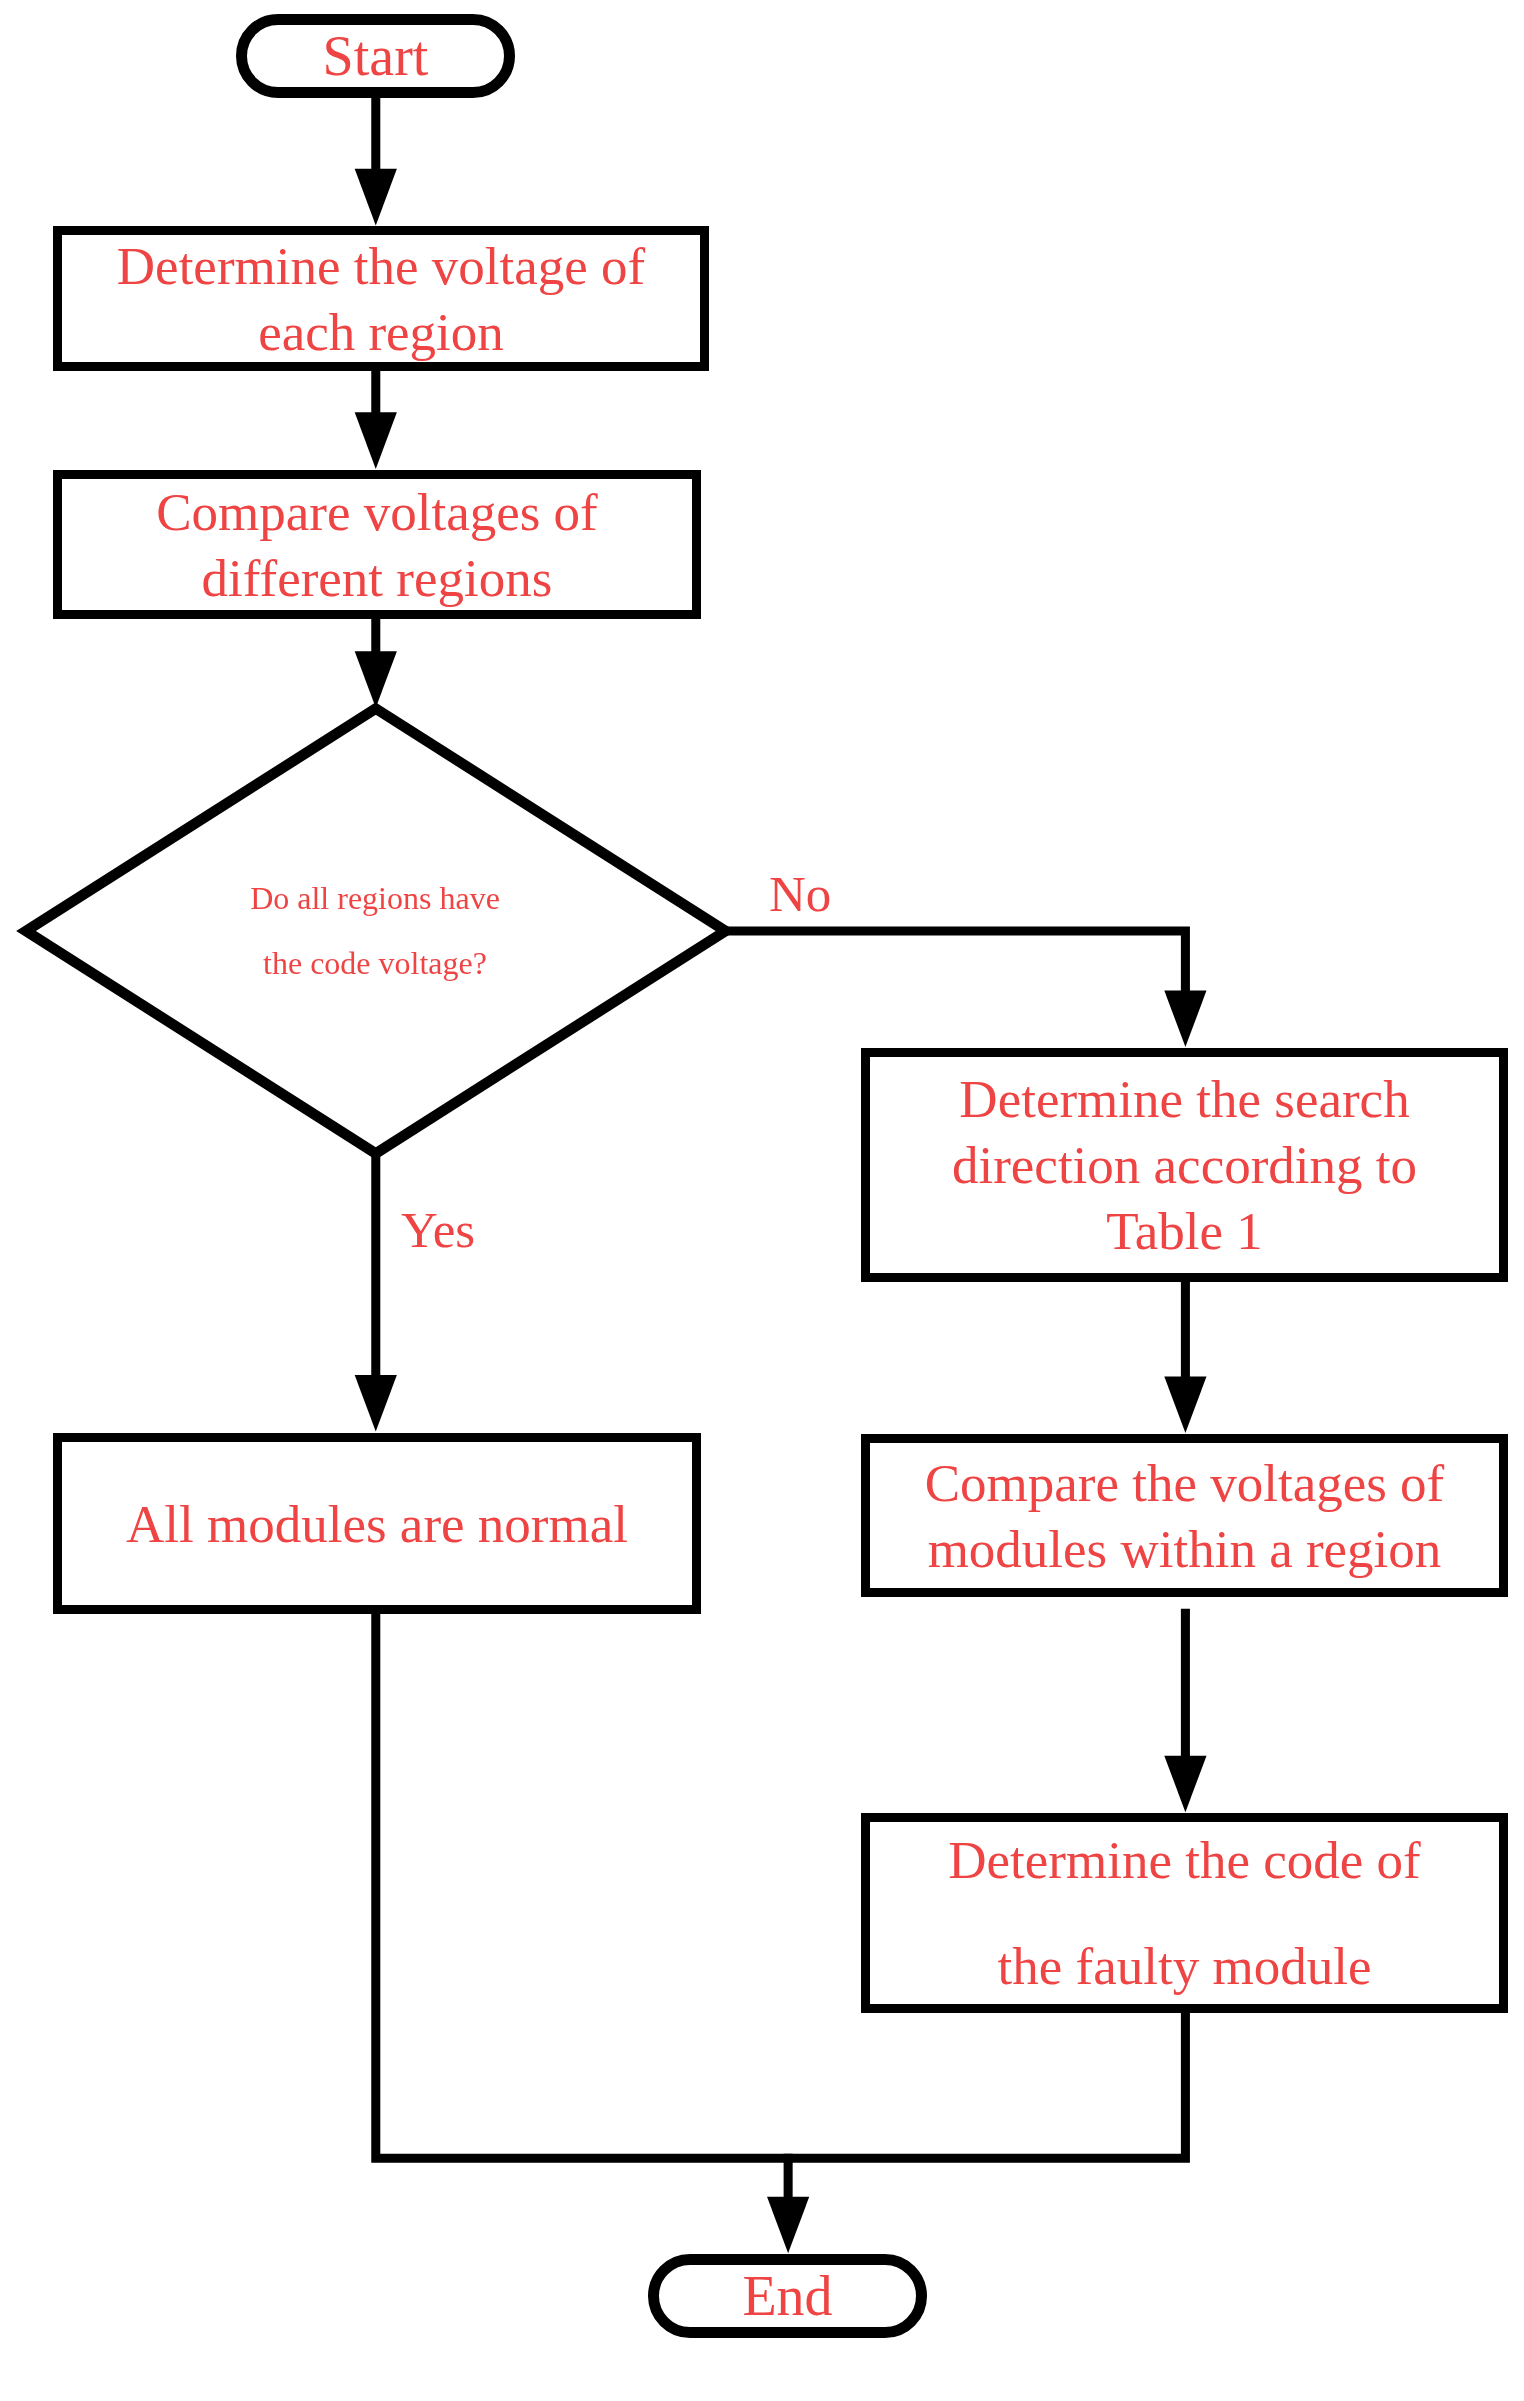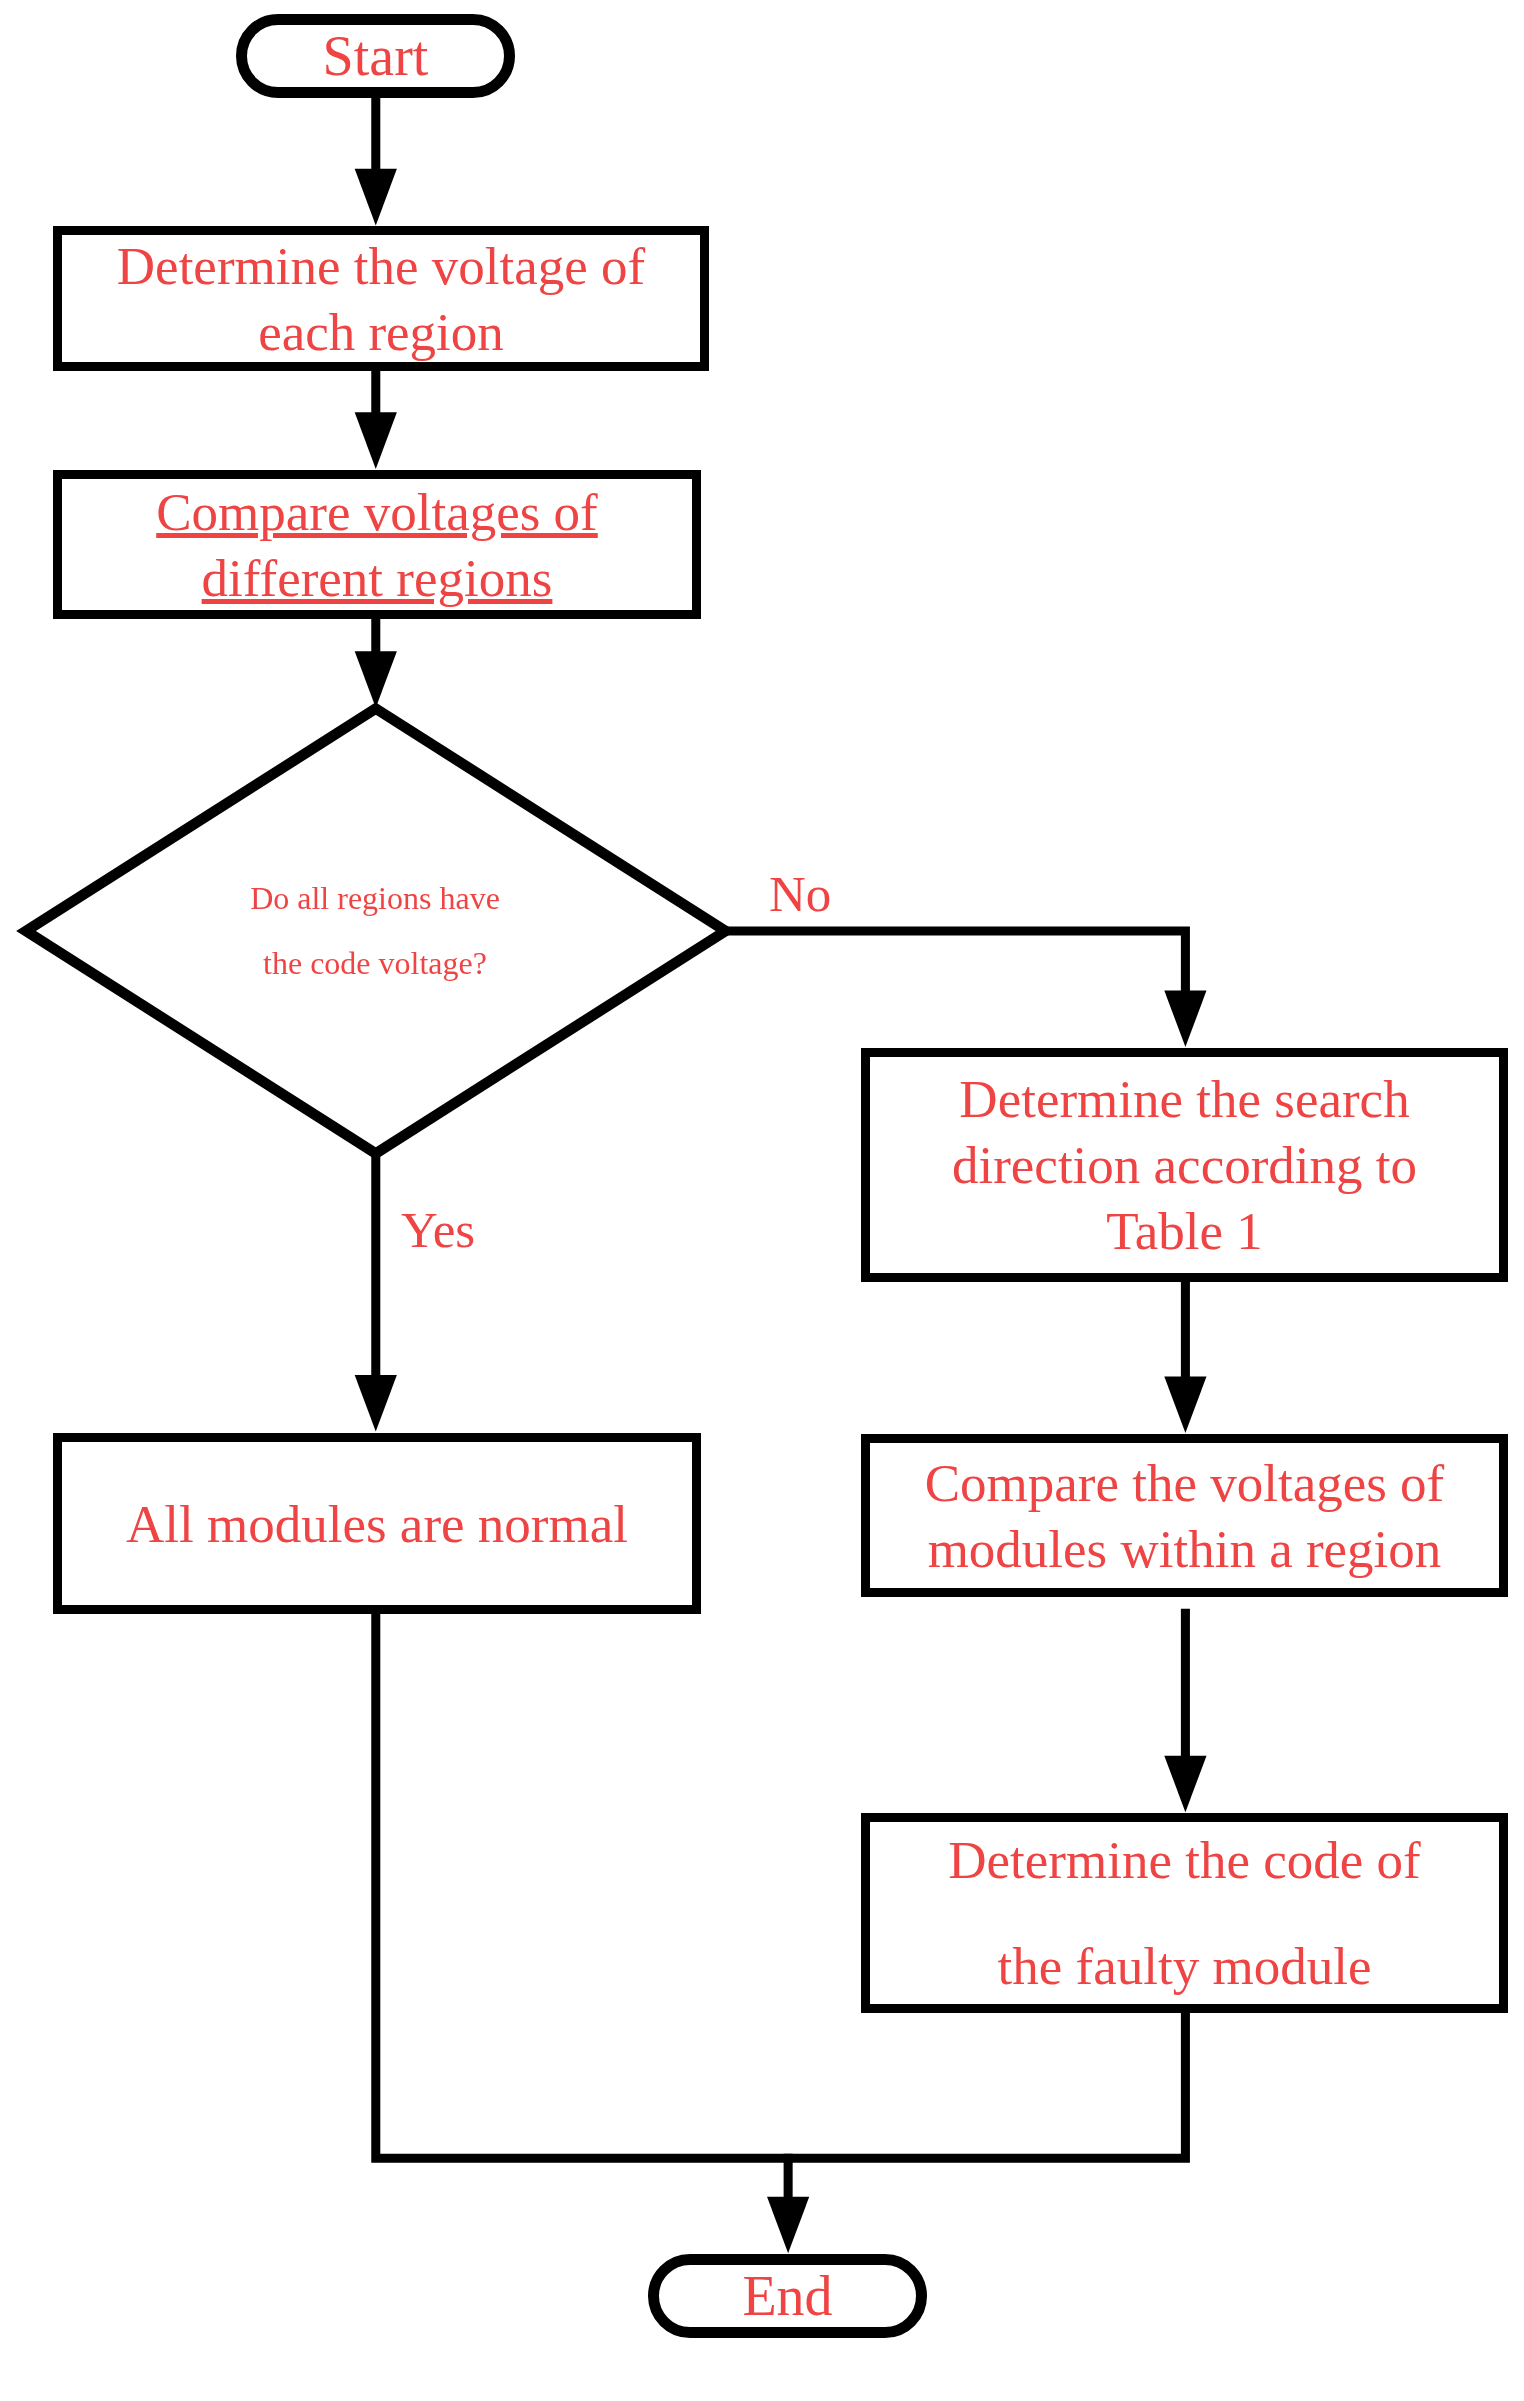--- a/index.html
+++ b/index.html
@@ -104,21 +104,21 @@
 
   <div class="node terminal" style="left:236px; top:13.6px; width:279px; height:84px;">
     <div class="tline">Start</div>
   </div>
 
   <div class="node process" style="left:53px; top:226px; width:656px; height:145px;">
     <div class="tline">Determine the voltage of</div>
     <div class="tline">each region</div>
   </div>
 
-  <div class="node process" style="left:53px; top:470px; width:648px; height:149px;text-decoration:underline;">
+  <div class="node process" style="left:53px; top:470px; width:648px; height:149px;">
     <div class="tline">Compare voltages of</div>
     <div class="tline">different regions</div>
   </div>
 
   <div class="decision-text" style="left:45px; top:716px; width:660px; height:430px;">
     <div class="tline">Do all regions have</div>
     <div class="tline">the code voltage?</div>
   </div>
 
   <div class="branch-label" style="left:769px; top:869px;">No</div>

